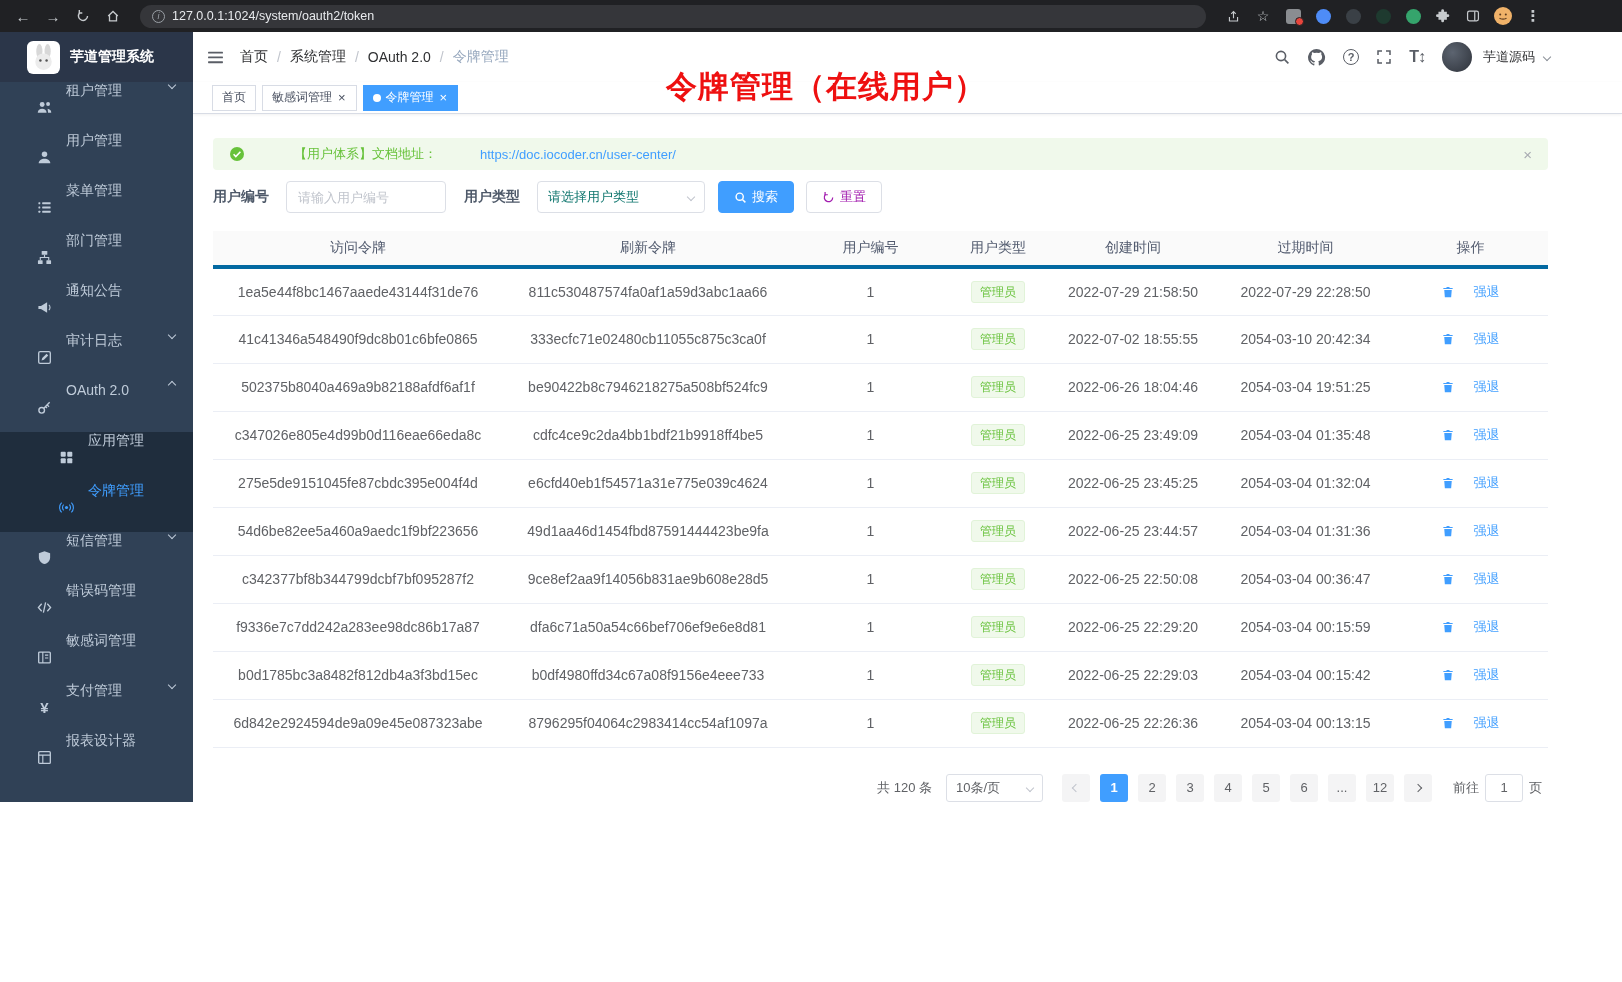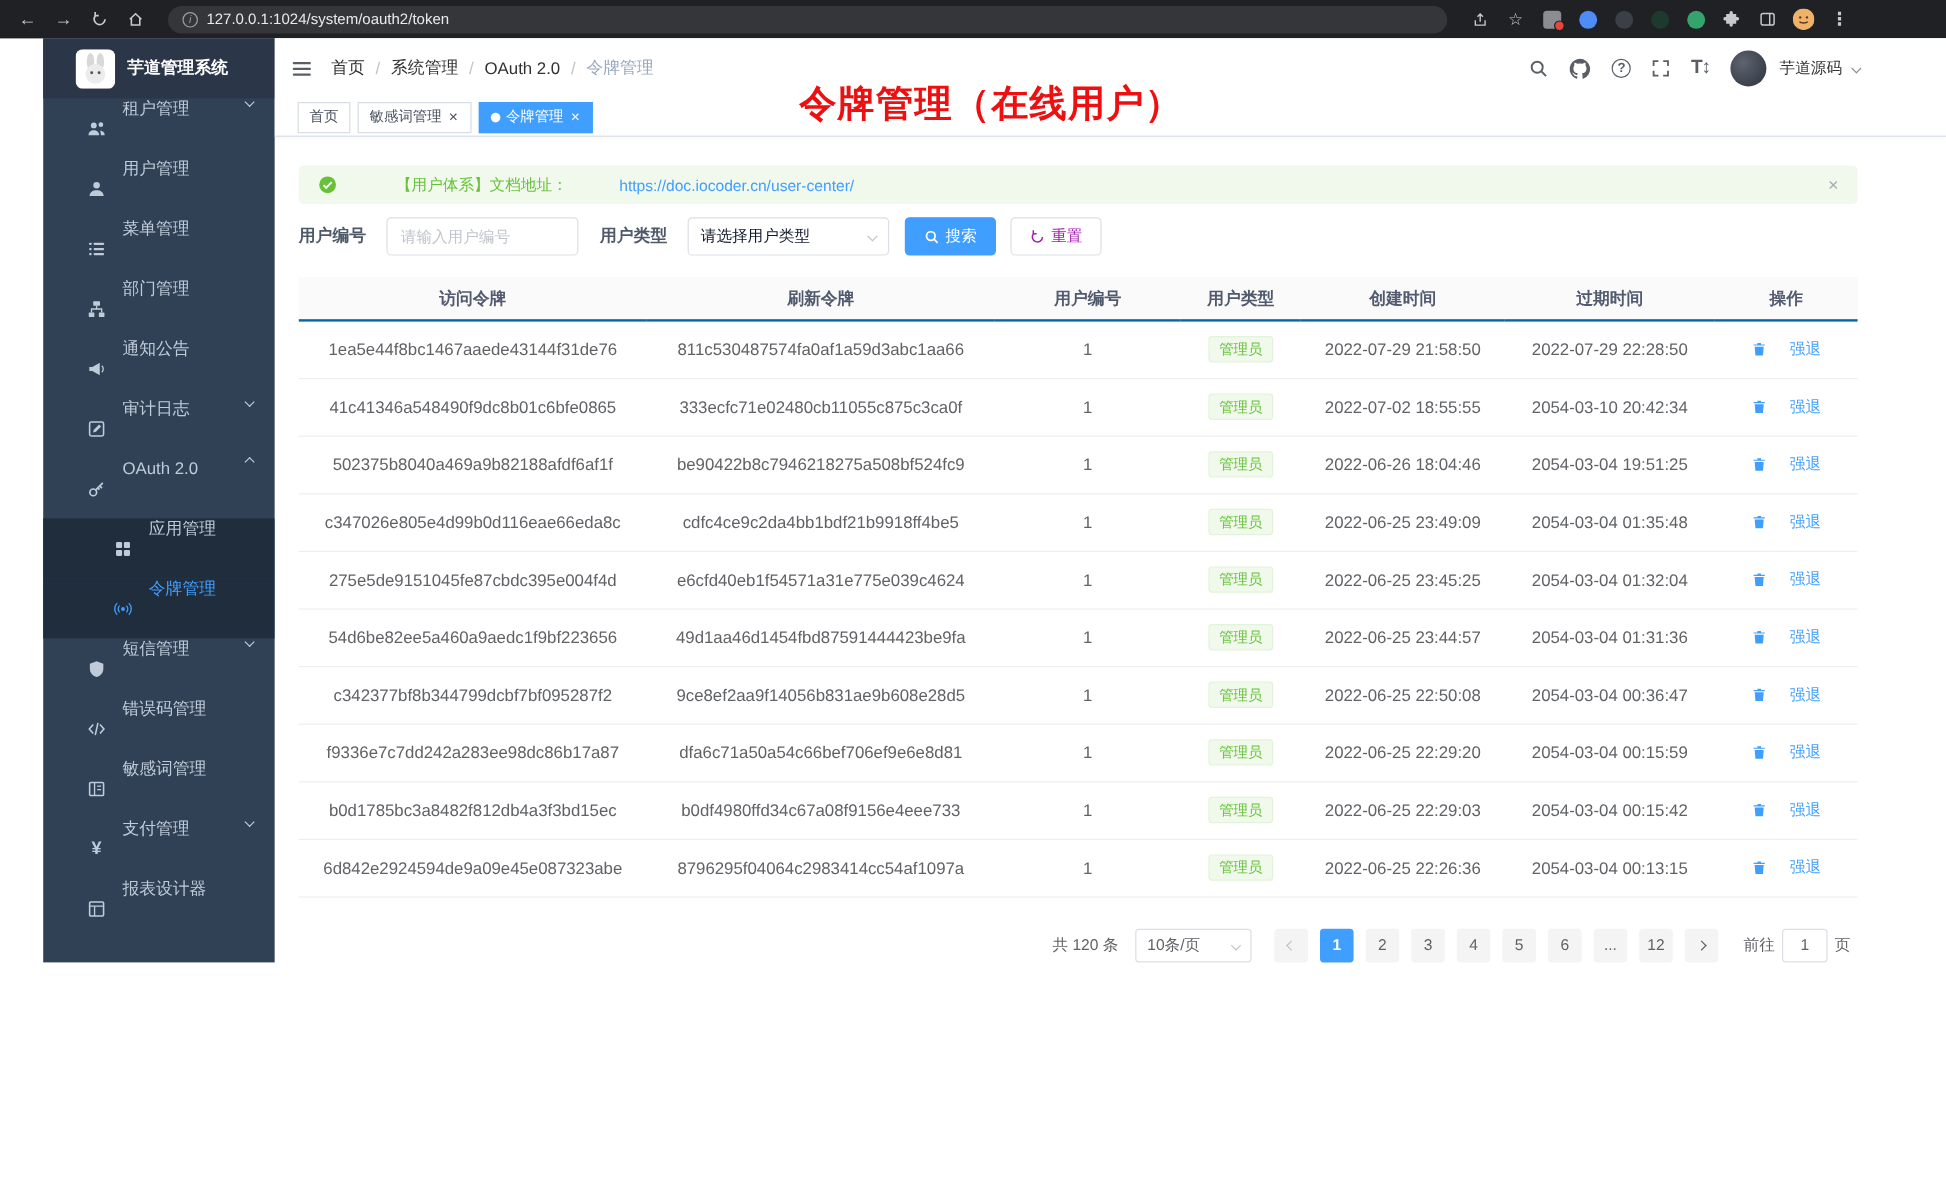--- a/index.html
+++ b/index.html
@@ -13,21 +13,21 @@
   .urlbar { flex:1; height:23px; background:#35363a; border-radius:12px; display:flex; align-items:center; gap:7px; padding:0 12px; margin:0 8px; color:#e8eaed; font-size:12.5px; }
   .info-i { width:13px; height:13px; border:1px solid #9aa0a6; border-radius:50%; font-size:9px; font-style:italic; display:flex; align-items:center; justify-content:center; color:#9aa0a6; flex:0 0 auto; }
   .bicon { display:flex; align-items:center; justify-content:center; width:22px; height:22px; color:#c6cacd; font-size:14px; cursor:pointer; position:relative; }
   .extdot { width:15px; height:15px; border-radius:50%; display:inline-block; }
   .e1 { background:#8a8d91; border-radius:3px; }
   .e2 { background:#4e8cf7; } .e3 { background:#3a4046; } .e4 { background:#1e3a2f; } .e5 { background:#35a46c; }
   .badge { position:absolute; right:0; bottom:1px; width:9px; height:9px; background:#e8453c; border-radius:50%; border:1px solid #202124; }
   .kebab { font-size:15px; font-weight:700; }
 
   
-  .app { display:flex; height:770px;padding-left:36px; }
+  .app { display:flex; height:770px; }
   .sidebar { width:193px; background:#304156; flex:0 0 193px; }
   .logo { height:50px; background:#2b3649; display:flex; align-items:center; padding-left:27px; }
   .logo-img { width:33px; height:33px; display:block; }
   .logo-title { color:#fff; font-size:14px; font-weight:700; margin-left:10px; }
   .menu { }
   .mi { height:50px; display:flex; padding:0 18px 0 36px; color:#bfcbd9; font-size:14px; cursor:pointer; }
   .mi-ic { width:17px; display:flex; align-items:center; justify-content:center; margin-right:13px; color:#bfcbd9; }
   .mi.sub { background:#1f2d3d; padding-left:58px; }
   .mi.active, .mi.active .mi-ic { color:#409eff; }
   .yen { font-size:15px; font-weight:700; line-height:1; }
@@ -67,28 +67,28 @@
   .alert { height:32px; background:#f0f9eb; border-radius:4px; display:flex; align-items:center; padding:0 16px; color:#67c23a; font-size:13px; margin-bottom:11px;gap:40px; }
   .alert .check { display:flex; margin-right:9px; }
   .alert-link { color:#409eff; text-decoration:none; margin-left:3px; cursor:pointer; }
   .alert-x { margin-left:auto; color:#a8abb2; font-size:15px; cursor:pointer; font-style:normal; }
 
   .filters { display:flex; align-items:center; margin-bottom:18px; }
   .f-label { font-size:14px; font-weight:700; color:#4e5969; margin-right:17px; }
   .f-input { width:160px; height:32px; border:1px solid #dcdfe6; border-radius:4px; padding:0 11px; font-size:13px; color:#606266; margin-right:18px; outline:none; font-family:inherit; }
   .f-input::placeholder { color:#c0c4cc; }
   .f-select { width:168px; height:32px; border:1px solid #dcdfe6; border-radius:4px; padding:0 10px; display:flex; align-items:center; justify-content:space-between; cursor:pointer; }
-  .f-select .ph { font-size:13px; color:#0f172a; }
+  .f-select .ph { font-size:13px; color:#0f766e; }
   .chev.lite { color:#c0c4cc; }
   .btn { height:32px; border-radius:4px; font-size:13px; display:inline-flex; align-items:center; gap:5px; padding:0 15px; cursor:pointer; font-family:inherit; }
   .btn-primary { background:#409eff; border:1px solid #409eff; color:#fff; margin-left:13px; }
   .btn-plain { background:#fff; border:1px solid #dcdfe6; color:#a21caf; margin-left:12px; }
 
   .tbl { width:100%; border-collapse:collapse; table-layout:fixed; font-size:14px; color:#606266; }
-  .tbl th { height:36px; background:#fafafa; border-bottom:2px solid #0369a1; font-weight:700; color:#515a6e; font-size:14px; text-align:center; }
+  .tbl th { height:36px; background:#fafafa; border-bottom:4px solid #0369a1; font-weight:400; color:#515a6e; font-size:14px; text-align:center; }
   .tbl td { height:48px; border-bottom:1px solid #ebeef5; text-align:center; padding:0 4px; overflow:hidden; white-space:nowrap; }
   .tag-success { display:inline-block; height:22px; line-height:20px; padding:0 8px; background:#f0f9eb; border:1px solid #e1f3d8; color:#67c23a; border-radius:3px; font-size:12px; }
   .op-link { color:#409eff; font-size:13px; display:inline-flex; align-items:center; gap:20px; cursor:pointer; }
 
   .pager { display:flex; align-items:center; justify-content:flex-end; margin-top:26px; font-size:13px; color:#606266; }
   .pg-total { margin-right:14px; }
   .pg-size { width:97px; height:28px; border:1px solid #dcdfe6; border-radius:3px; display:flex; align-items:center; justify-content:space-between; padding:0 9px; margin-right:14px; cursor:pointer; }
   .pages { display:flex; align-items:center; }
   .pg { min-width:28px; height:28px; border-radius:3px; background:#f4f4f5; display:inline-flex; align-items:center; justify-content:center; margin:0 5px; font-size:13px; color:#606266; cursor:pointer; }
   .pg.active { background:#409eff; color:#fff; font-weight:700; }

